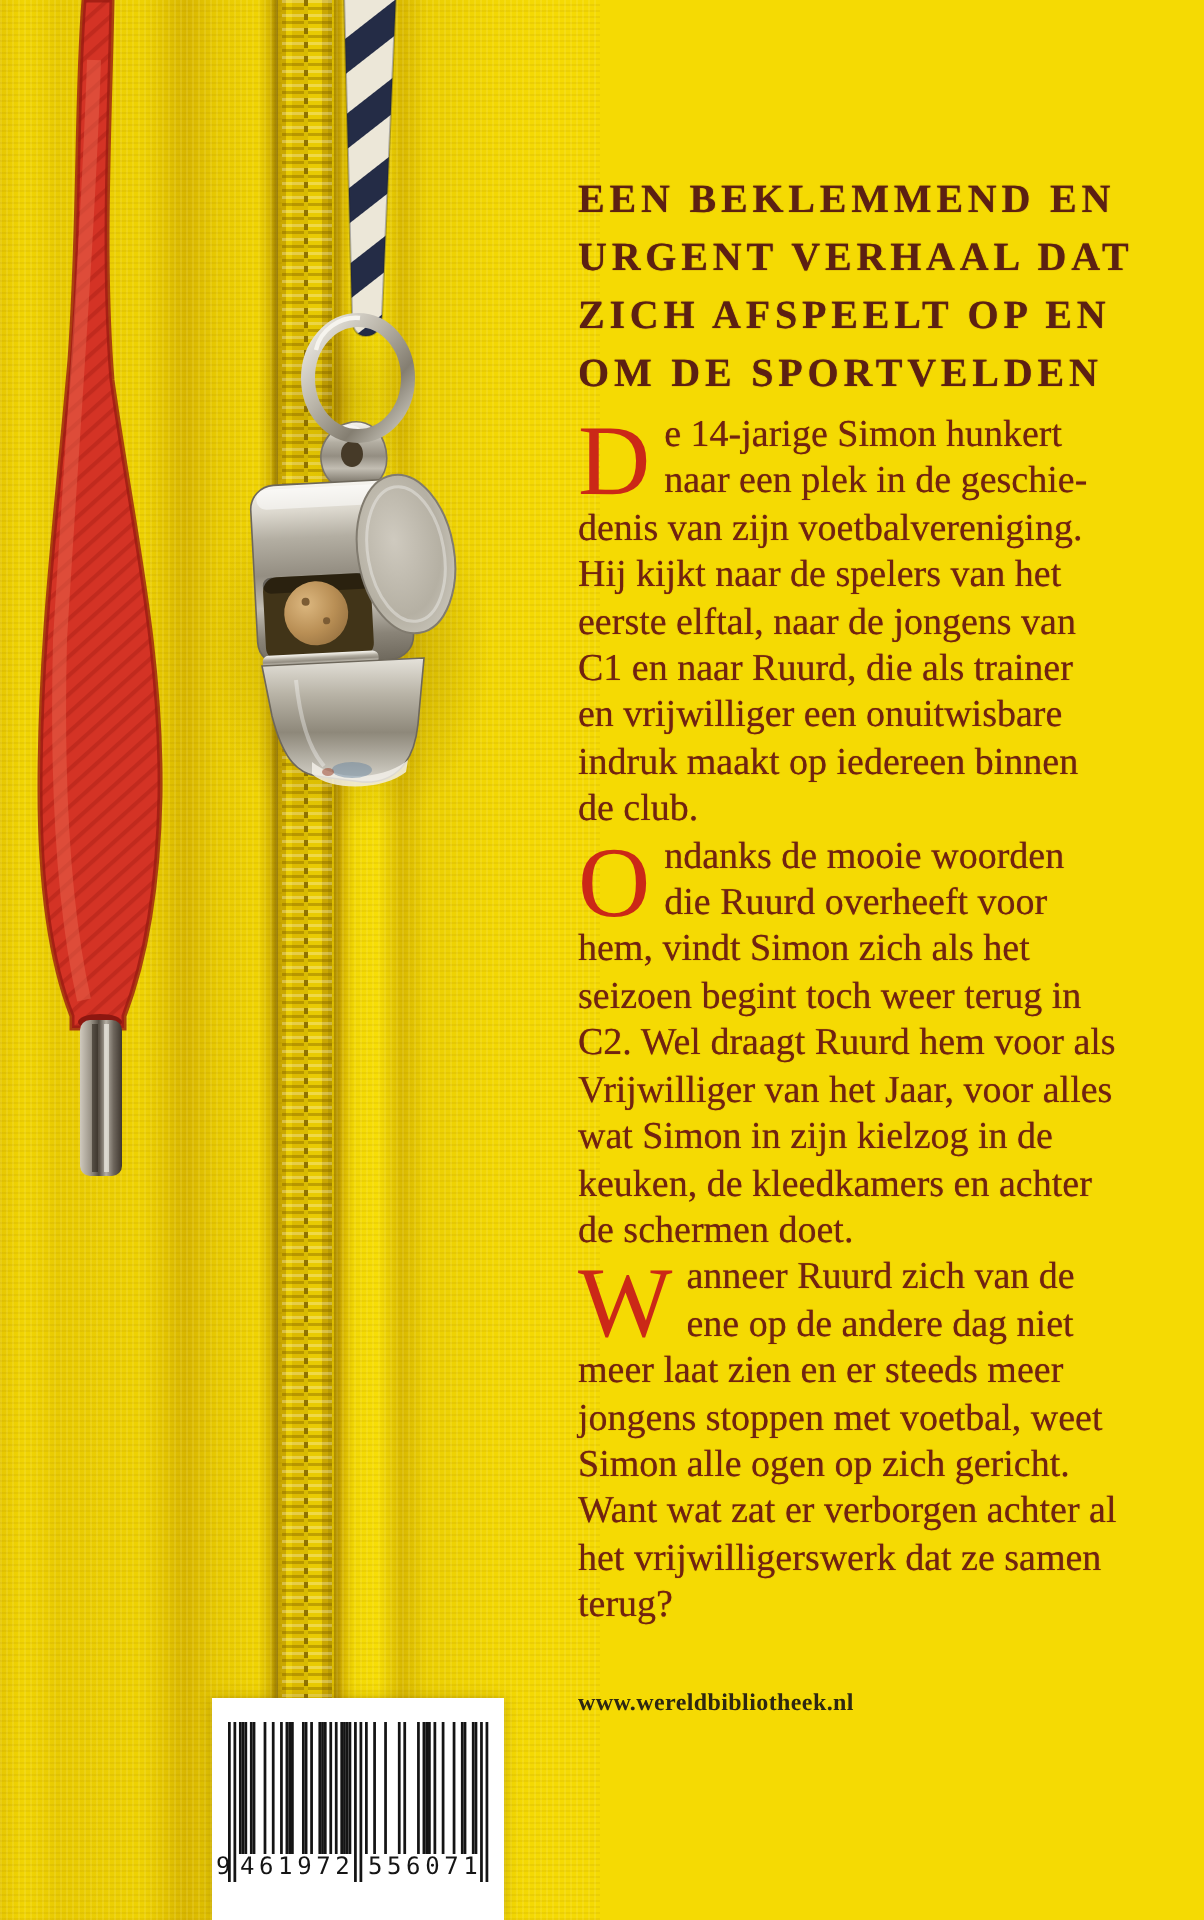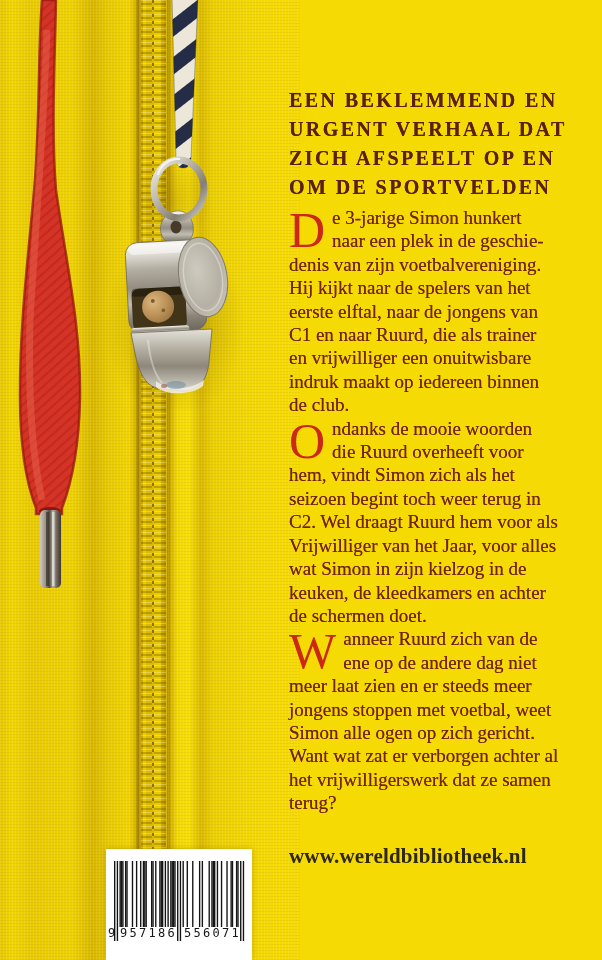--- a/index.html
+++ b/index.html
@@ -34,21 +34,21 @@
   
   .tagline{position:absolute;left:289px;top:86px;width:300px;
     font-size:20px;line-height:29px;font-weight:700;letter-spacing:2.4px;
     color:#5c2012;white-space:pre-line;text-shadow:0 0 .5px rgba(92,32,18,.85);}
   .blurb{position:absolute;left:289px;top:206px;width:300px;color:#712310;
     font-size:19px;line-height:23.4px;text-shadow:0 0 .4px rgba(113,35,16,.8);}
   .blurb p{margin:0;}
   .dropcap{float:left;font-size:50px;line-height:44px;height:44px;
     padding:0 7px 0 0;margin-top:2px;color:#cb2817;text-shadow:none;}
   .ptext{white-space:pre-line;}
-  .website{position:absolute;left:289px;top:844px;font-size:21px;font-weight:700;
+  .website{position:absolute;left:289px;top:844px;font-size:12px;font-weight:700;
     color:#2e2712;letter-spacing:.2px;}
   
   .barcode{position:absolute;left:106px;top:849px;width:146px;height:111px;background:#fff;
     box-shadow:0 0 6px rgba(120,90,0,.35);}
   .bc-bars{position:absolute;left:0;top:0;}
   .bc-digits{position:absolute;left:0;top:77px;width:146px;height:18px;
     font-family:"DejaVu Sans Mono",monospace;font-size:12px;color:#151515;}
   .bc-digits span{position:absolute;top:0;letter-spacing:2.3px;}
   .bc-first{left:2px;letter-spacing:0 !important;}
   .bc-g1{left:14px;}
@@ -172,21 +172,21 @@
       <path d="M58,175 C60,165 70,158 80,159" fill="none" stroke="#f6f4ee" stroke-width="2.2"></path>
     </g>
   </svg>
 
   <div class="tagline">EEN BEKLEMMEND EN
 URGENT VERHAAL DAT
 ZICH AFSPEELT OP EN
 OM DE SPORTVELDEN</div>
 
   <div class="blurb">
-    <p><span class="dropcap">D</span><span class="ptext">e 3-jarige Simon hunkert
+    <p><span class="dropcap">D</span><span class="ptext">e 14-jarige Simon hunkert
 naar een plek in de geschie-
 denis van zijn voetbalvereniging.
 Hij kijkt naar de spelers van het
 eerste elftal, naar de jongens van
 C1 en naar Ruurd, die als trainer
 en vrijwilliger een onuitwisbare
 indruk maakt op iedereen binnen
 de club.</span></p>
     <p><span class="dropcap">O</span><span class="ptext">ndanks de mooie woorden
 die Ruurd overheeft voor
@@ -252,18 +252,18 @@
         <rect x="120.34" y="12" width="1.37" height="66" fill="#141414"></rect>
         <rect x="124.45" y="12" width="1.37" height="66" fill="#141414"></rect>
         <rect x="125.82" y="12" width="1.37" height="66" fill="#141414"></rect>
         <rect x="129.93" y="12" width="1.37" height="66" fill="#141414"></rect>
         <rect x="131.30" y="12" width="1.37" height="66" fill="#141414"></rect>
         <rect x="134.04" y="12" width="1.37" height="80" fill="#141414"></rect>
         <rect x="136.78" y="12" width="1.37" height="80" fill="#141414"></rect>
       </svg>
     <div class="bc-digits">
       <span class="bc-first">9</span>
-      <span class="bc-g1">957186</span>
+      <span class="bc-g1">461972</span>
       <span class="bc-g2">556071</span>
     </div>
   </div>
 
 </div>
 
 </body></html>

